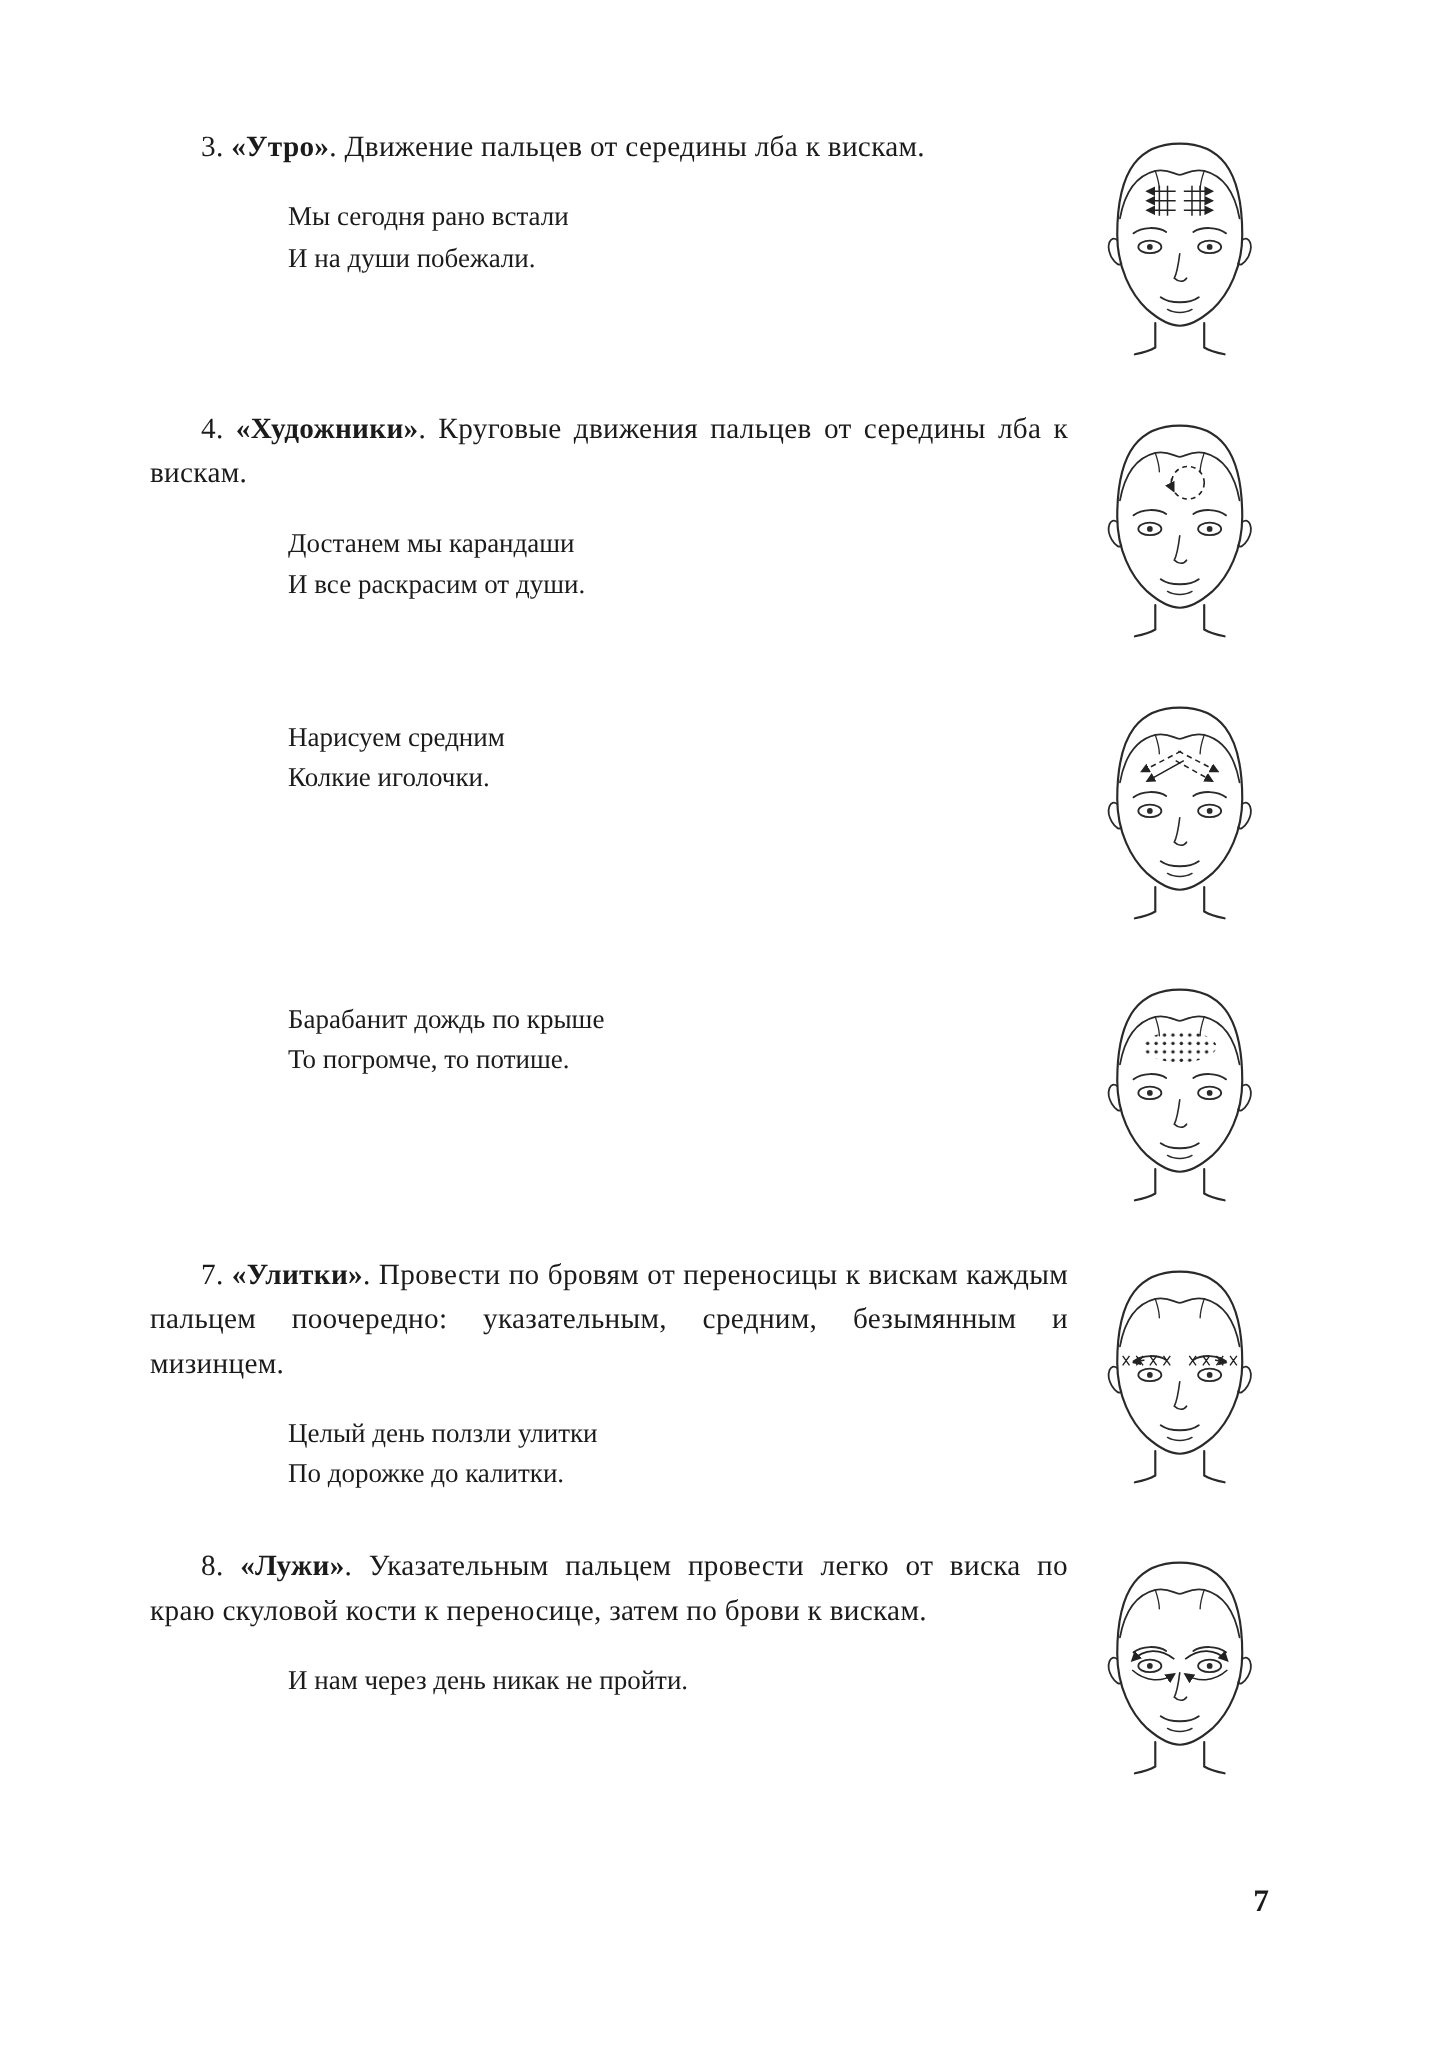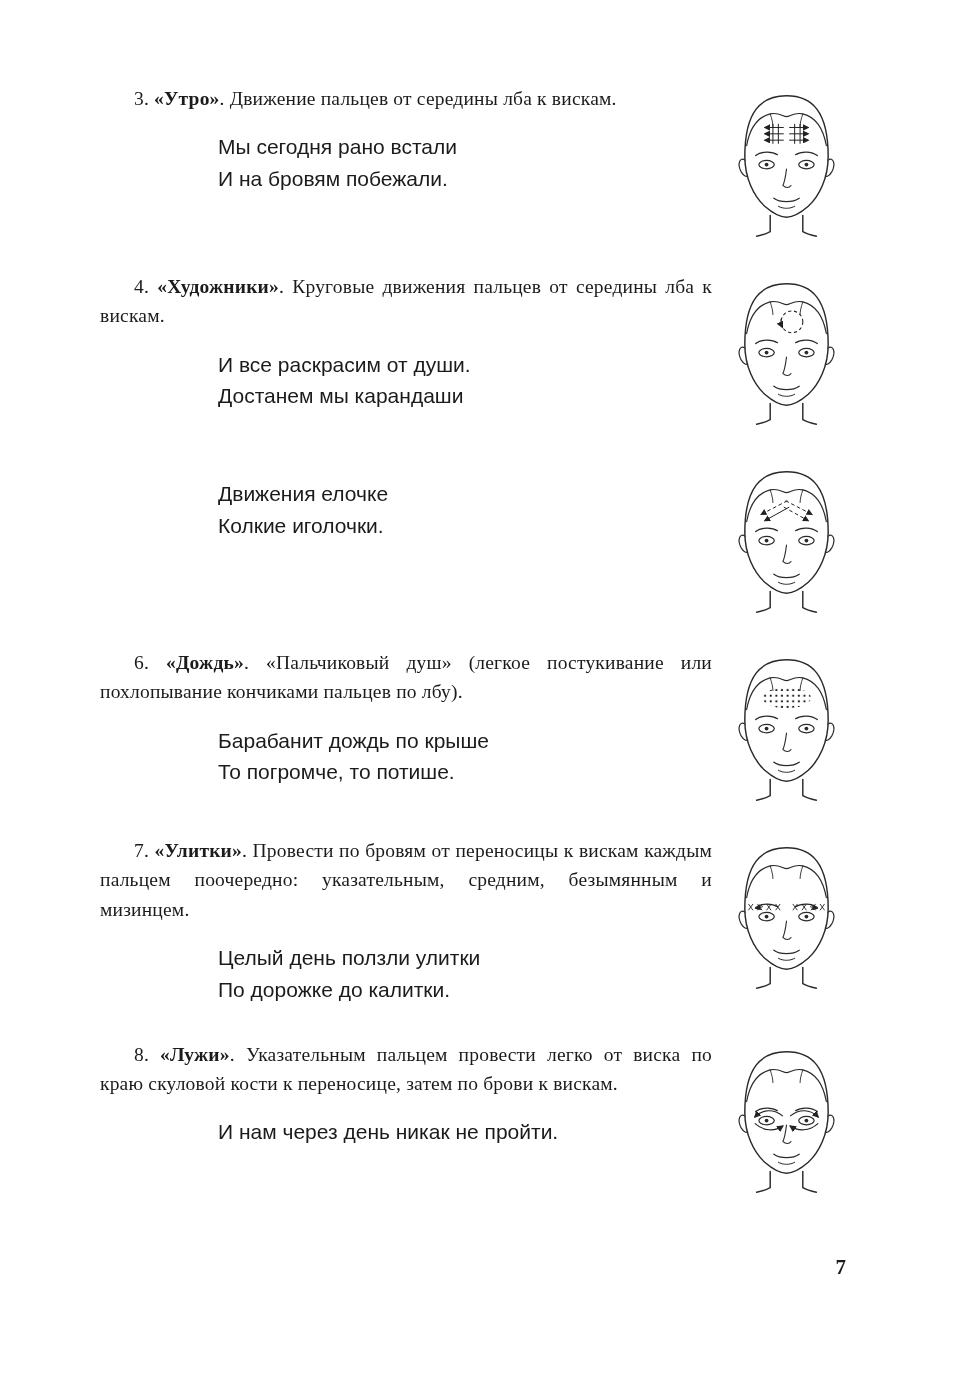--- a/index.html
+++ b/index.html
@@ -26,23 +26,23 @@
     margin: 0;
     font-size: 19.5px;
     line-height: 1.5;
     text-align: justify;
     text-indent: 34px;
     letter-spacing: 0.2px;
     hyphens: auto;
   }
   p.desc b { font-weight: bold; }
   .verse {
-    margin: 18px 0 0 118px;
-    font-family: Liberation Sans, sans-serif;
-    font-size: 21px;
+    margin: 18px 0 0 92px;
+    font-family: Liberation Serif, serif;
+    font-size: 18px;
     line-height: 1.52;
   }
   .face { width: 127px; height: 154px; display: block; }
   .pageno {
     margin-top: auto;
     padding: 0 14px 96px 0;
     text-align: right;
     font-weight: bold;
     font-size: 21px;
   }
@@ -124,65 +124,64 @@
   </defs>
 </svg>
 
 <div class="page">
 
   <div class="exercise">
     <div class="exercise-text">
       <p class="desc"><span>3.</span> <b>«Утро»</b><span>. Движение пальцев от середины лба к вискам.</span></p>
       <div class="verse">
         <div>Мы сегодня рано встали</div>
-        <div>И на бровям побежали.</div>
+        <div>И на души побежали.</div>
       </div>
     </div>
     <div class="exercise-figure">
       <svg class="face" viewBox="0 0 140 170">
           <use href="#face-base"></use>
           <use href="#pat-morning"></use>
         </svg>
     </div>
   </div>
 
   <div class="exercise">
     <div class="exercise-text">
       <p class="desc"><span>4.</span> <b>«Художники»</b><span>. Круговые движения пальцев от середины лба к вискам.</span></p>
       <div class="verse">
+        <div>Достанем мы карандаши</div>
         <div>И все раскрасим от души.</div>
-        <div>Достанем мы карандаши</div>
       </div>
     </div>
     <div class="exercise-figure">
       <svg class="face" viewBox="0 0 140 170">
           <use href="#face-base"></use>
           <use href="#pat-artists"></use>
         </svg>
     </div>
   </div>
 
   <div class="exercise">
     <div class="exercise-text">
       <div class="verse">
-        <div>Движения елочке</div>
+        <div>Нарисуем средним</div>
         <div>Колкие иголочки.</div>
       </div>
     </div>
     <div class="exercise-figure">
       <svg class="face" viewBox="0 0 140 170">
           <use href="#face-base"></use>
           <use href="#pat-needles"></use>
         </svg>
     </div>
   </div>
 
   <div class="exercise">
     <div class="exercise-text">
-      <p class="desc"><span>6.</span> <b>«Дождь»</b><span>. «Пальчиковый душ» (легкое постукивание или похлопывание кончиками пальцев по лбу).</span></p>
       <div class="verse">
         <div>Барабанит дождь по крыше</div>
         <div>То погромче, то потише.</div>
       </div>
     </div>
     <div class="exercise-figure">
       <svg class="face" viewBox="0 0 140 170">
           <use href="#face-base"></use>
           <use href="#pat-rain"></use>
         </svg>

